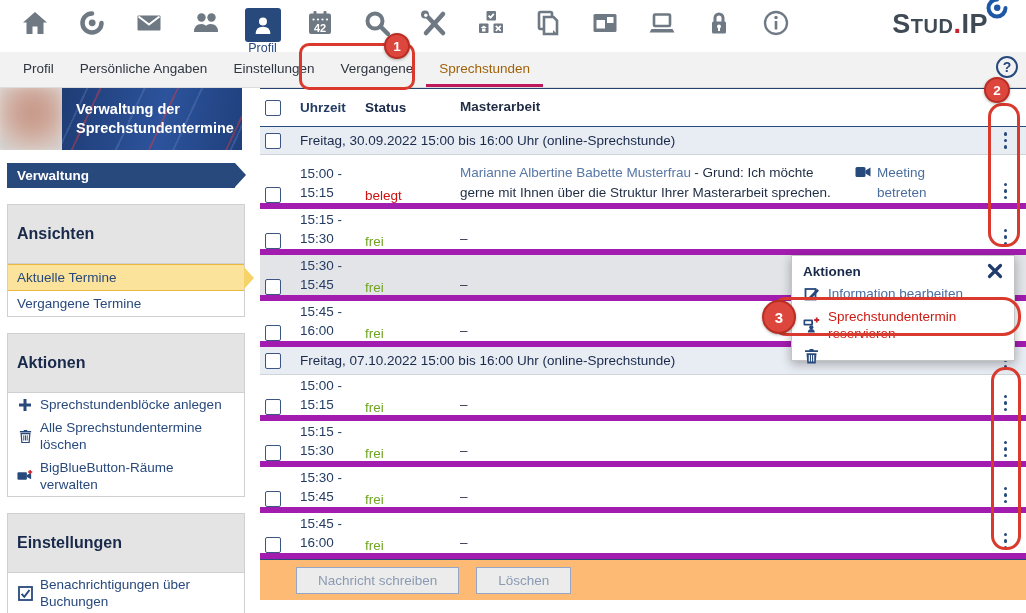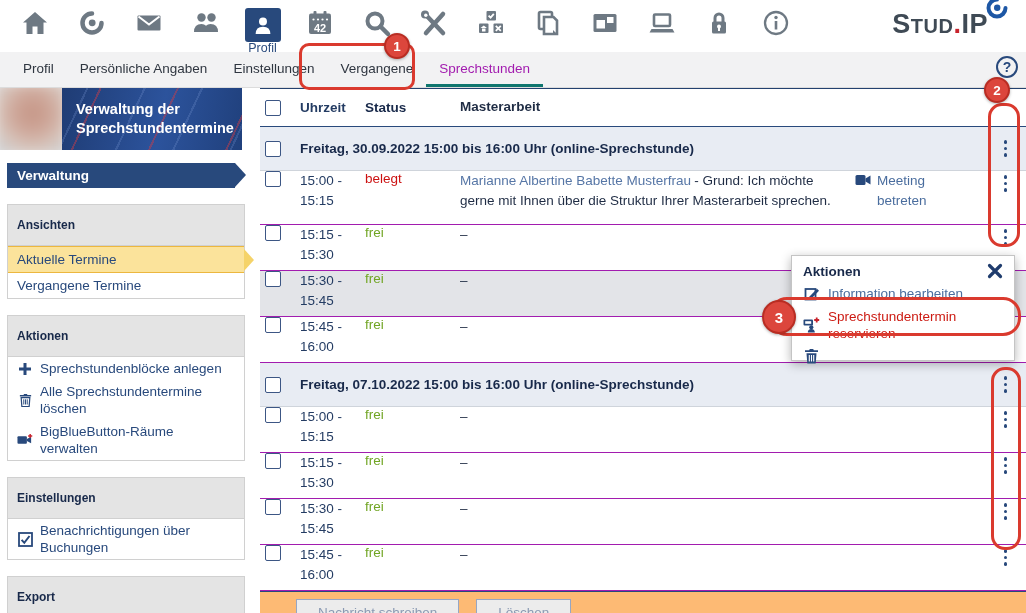--- a/index.html
+++ b/index.html
@@ -17,48 +17,48 @@
   .profile-box { background:#28497c; border-radius:3px; width:36px; height:34px; display:flex; align-items:center; justify-content:center; }
   .profile-label { position:absolute; top:36px; left:50%; transform:translateX(-50%); font-size:12.5px; color:#28497c; border-bottom:3px solid #28497c; padding:0 7px 1px 7px; white-space:nowrap; }
   .logo { position:absolute; top:9px; right:16px; display:flex; align-items:baseline; color:#3f4a55; font-weight:bold; letter-spacing:.5px; }
   .logo .big { font-size:27px; }
   .logo .small { font-size:20px; }
   .logo .dot { color:#c8232c; font-size:27px; }
   .logo .swirl { position:relative; top:-14px; left:-2px; }
   
   .tabbar { position:absolute; top:52px; left:0; width:1026px; height:36px; background:#f2f2f3; border-bottom:1px solid #dcdcdc; display:flex; align-items:stretch; padding-left:10px; }
   .tab { line-height:34px; padding:0 13px; color:#2f3640; cursor:pointer; white-space:nowrap; }
-  .tab.active { color:#a21caf; border-bottom:3px solid #0f766e; }
+  .tab.active { color:#a16207; border-bottom:3px solid #be185d; }
   .help-badge { position:absolute; right:8px; top:4px; width:22px; height:22px; border:2px solid #28497c; border-radius:50%; color:#28497c; font-weight:bold; font-size:14px; text-align:center; line-height:19px; cursor:pointer; background:#f2f2f3; }
   
   .sidebar { position:absolute; top:88px; left:0; width:252px; }
   .sb-head { display:flex; height:62px; }
   .avatar { width:62px; height:62px; overflow:hidden; position:relative; flex:none; }
   .avatar .blur { position:absolute; inset:-8px; filter:blur(7px);
      background: radial-gradient(circle at 52% 42%, #c59484 0%, #cfa99c 34%, #d8c6bd 58%, #cfd0d2 80%, #c4c7cb 100%); }
   .banner { flex:1; margin-right:10px; color:#fff; font-weight:bold; font-size:14.5px; line-height:1.3; padding:12px 0 0 14px;
      background:
        repeating-linear-gradient(115deg, transparent 0 34px, rgba(205,60,70,.45) 34px 36px, transparent 36px 70px),
        repeating-linear-gradient(115deg, transparent 0 22px, rgba(120,150,210,.25) 22px 24px, transparent 24px 52px),
        linear-gradient(100deg,#1f3c74 0%, #2c539c 55%, #20407c 100%);
   }
   .nav-bar { position:relative; margin:13px 12px 0 7px; height:25px; background:#28497c; color:#fff; font-weight:bold; line-height:25px; padding-left:10px; width:228px; cursor:pointer; }
   .nav-bar::after { content:""; position:absolute; right:-11px; top:0; border-top:12.5px solid transparent; border-bottom:12.5px solid transparent; border-left:11px solid #28497c; }
   .widget { margin:16px 4px 0 7px; width:238px; border:1px solid #d0d0d0; background:#fff; }
-  .widget-h { background:#e4e4e4; border-bottom:1px solid #d0d0d0; font-weight:bold; color:#18294a; padding:13px 9px; font-size:12px; }
+  .widget-h { background:#e4e4e4; border-bottom:1px solid #d0d0d0; font-weight:bold; color:#18294a; padding:20px 9px; font-size:16px; }
   .sb-item { display:flex; align-items:center; gap:7px; padding:3px 9px; color:#28497c; cursor:pointer; position:relative; line-height:17px; }
   .sb-item.view { padding:4px 9px; }
   .sb-item.active { background:#fbe39b; border-top:1px solid #ecb73f; border-bottom:1px solid #ecb73f; }
   .sb-item.active::after { content:""; position:absolute; right:-10px; top:50%; transform:translateY(-50%); border-top:11px solid transparent; border-bottom:11px solid transparent; border-left:10px solid #f5d369; }
   .sb-ico { width:16px; height:16px; flex:none; display:flex; align-items:center; justify-content:center; }
   
   .main { position:absolute; top:88px; left:260px; width:766px; border-top:1px solid #24416f; }
   .thead { display:flex; align-items:center; height:38px; border-bottom:1px solid #28497c; font-weight:bold; color:#18294a; }
-  .grow { display:flex; align-items:center; height:44px; background:#e8ecf3; font-weight:bold; color:#18294a; border-bottom:1px solid #cfd4db;justify-content:flex-end; }
-  .trow { display:flex; align-items:flex-start; height:46px; border-bottom:1px solid #a21caf; background:#fff; }
+  .grow { display:flex; align-items:center; height:28px; background:#e8ecf3; font-weight:normal; color:#18294a; border-bottom:1px solid #cfd4db;justify-content:flex-end; }
+  .trow { display:flex; align-items:flex-end; height:46px; border-bottom:6px solid #a21caf; background:#fff; }
   .trow.tall { height:54px; }
   .trow.hl { background:#e3e4e8; }
   .c-check { width:40px; flex:none; padding-left:5px; }
   .cb { width:16px; height:16px; border:1.5px solid #3c5684; border-radius:2px; background:#fff; display:block; cursor:pointer; }
   .c-time { width:65px; flex:none; color:#243c63; line-height:1.45; }
   .c-status { width:95px; flex:none; }
   .s-frei { color:#71a524; }
   .s-belegt { color:#cc1111; }
   .c-info { flex:1; color:#1f2c44; line-height:1.5; padding-right:8px; }
   .c-info .name { color:#5676a6; cursor:pointer; }

